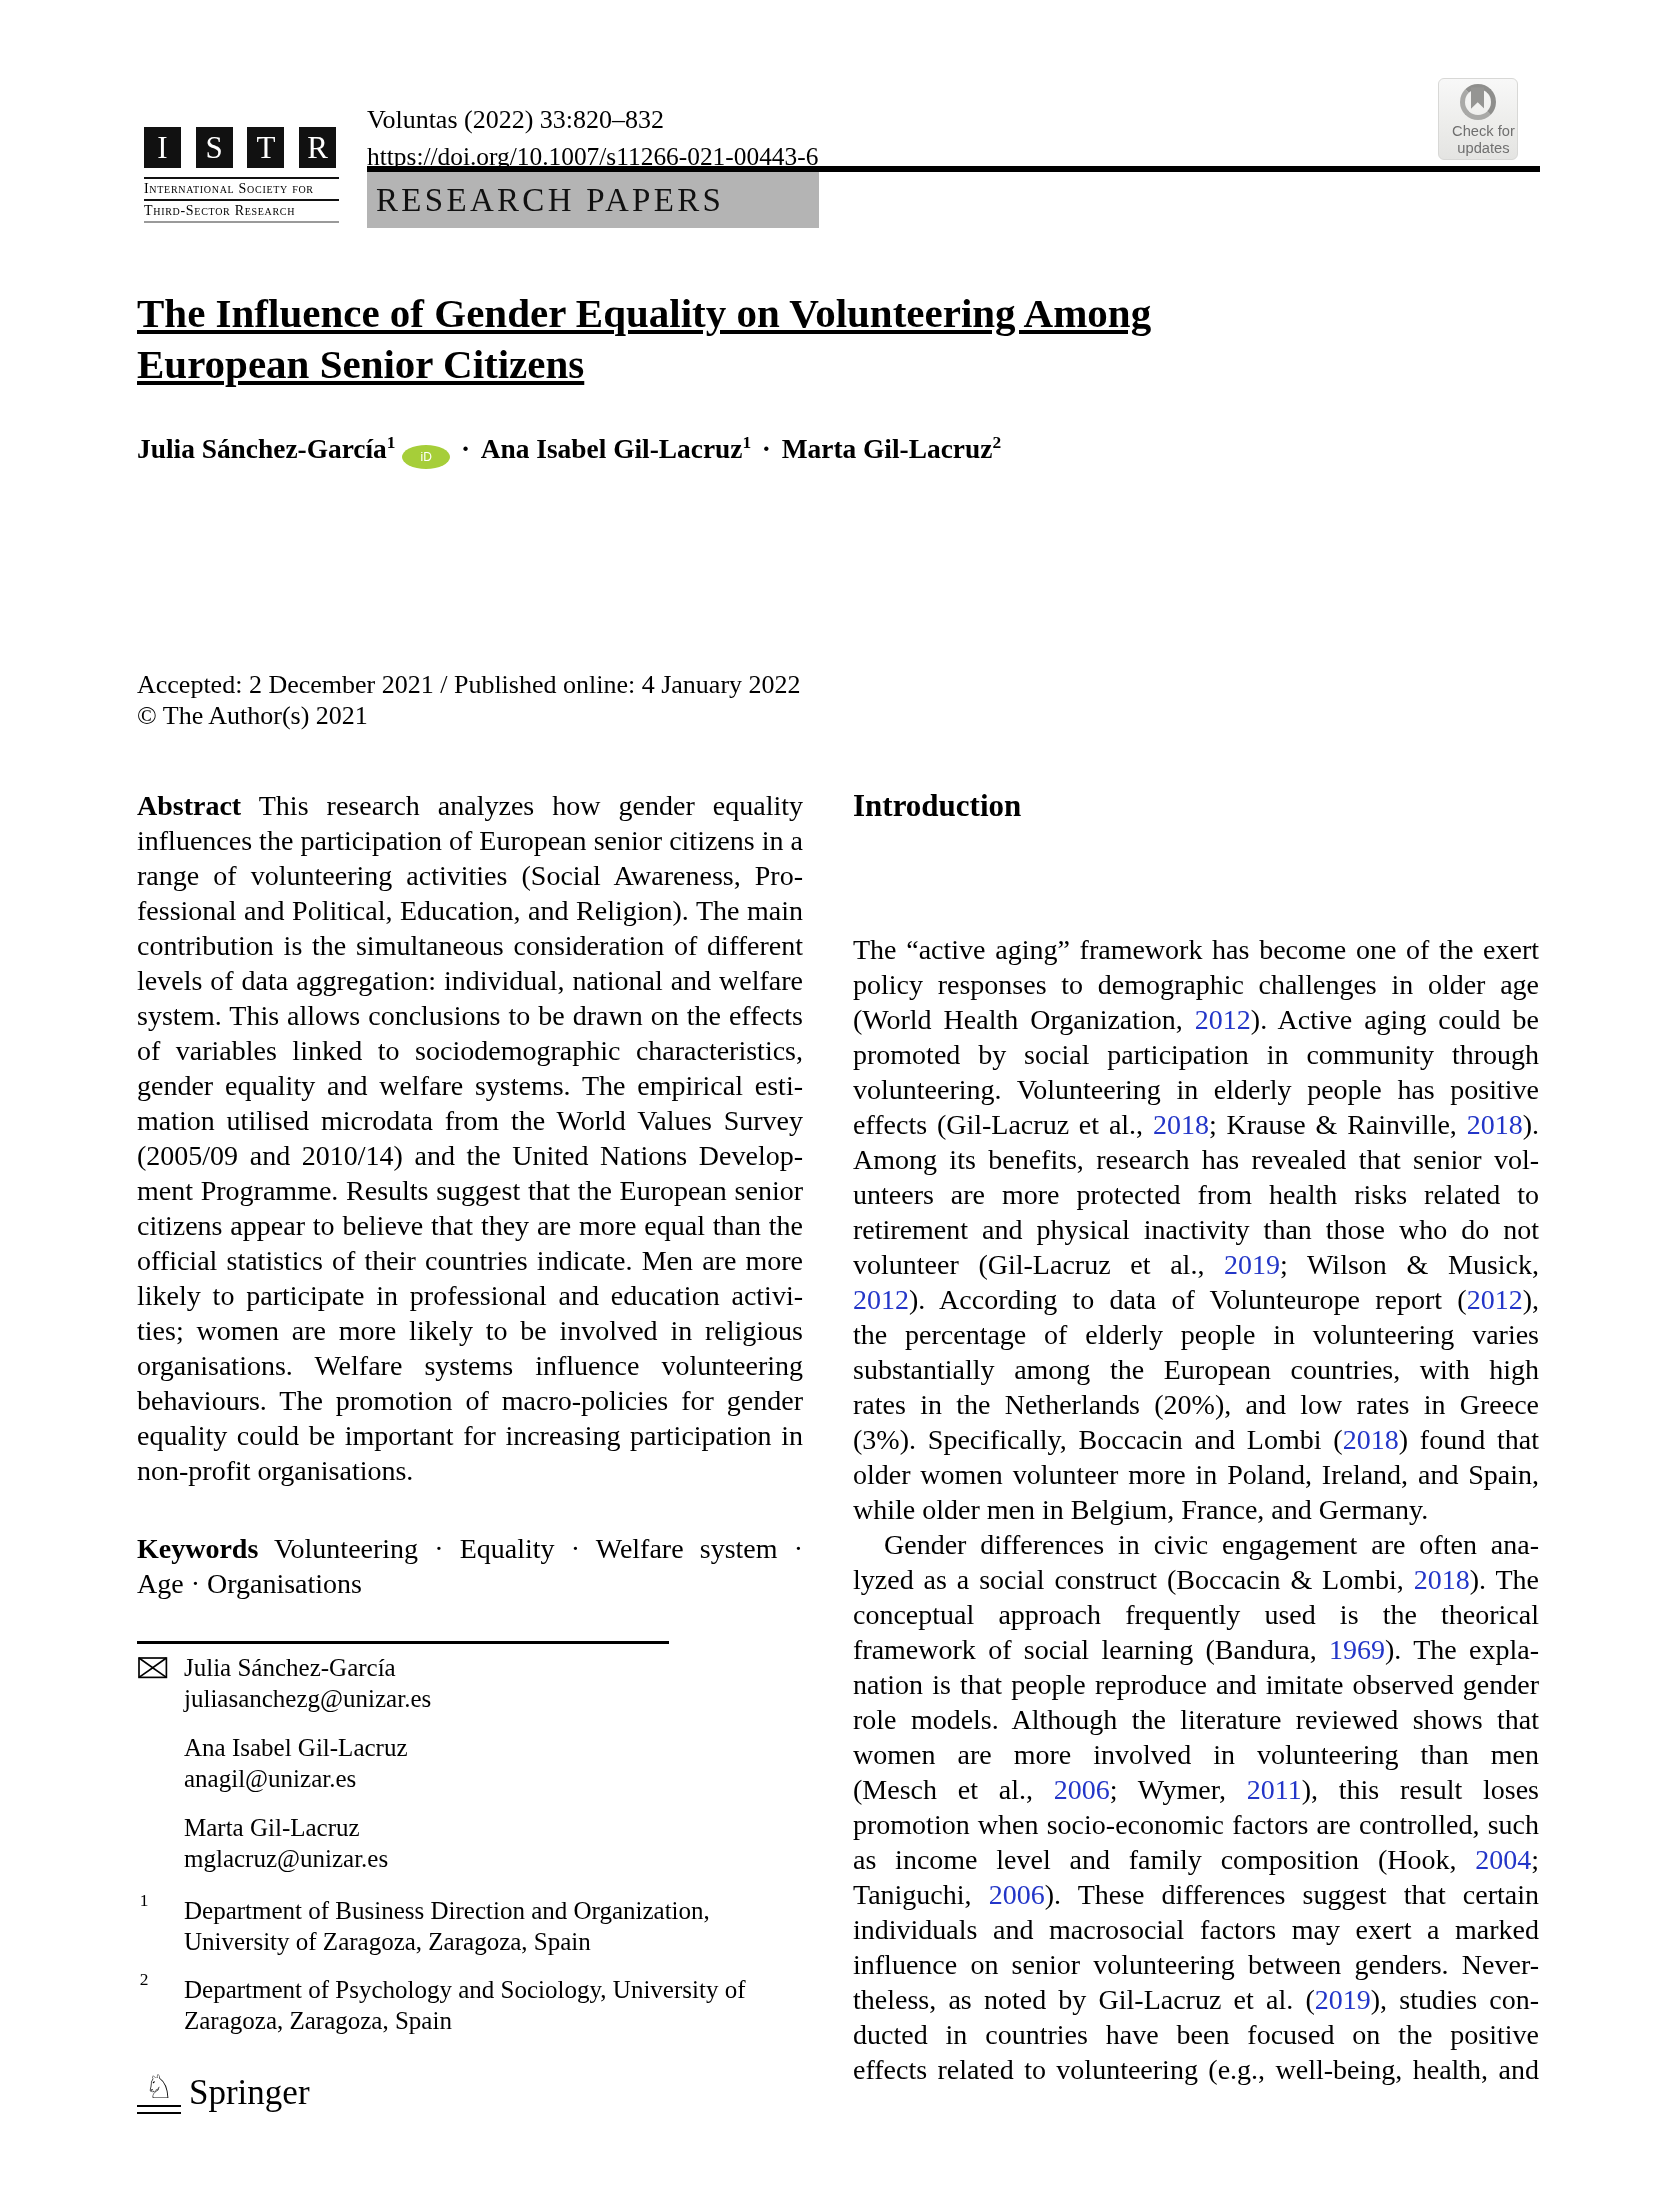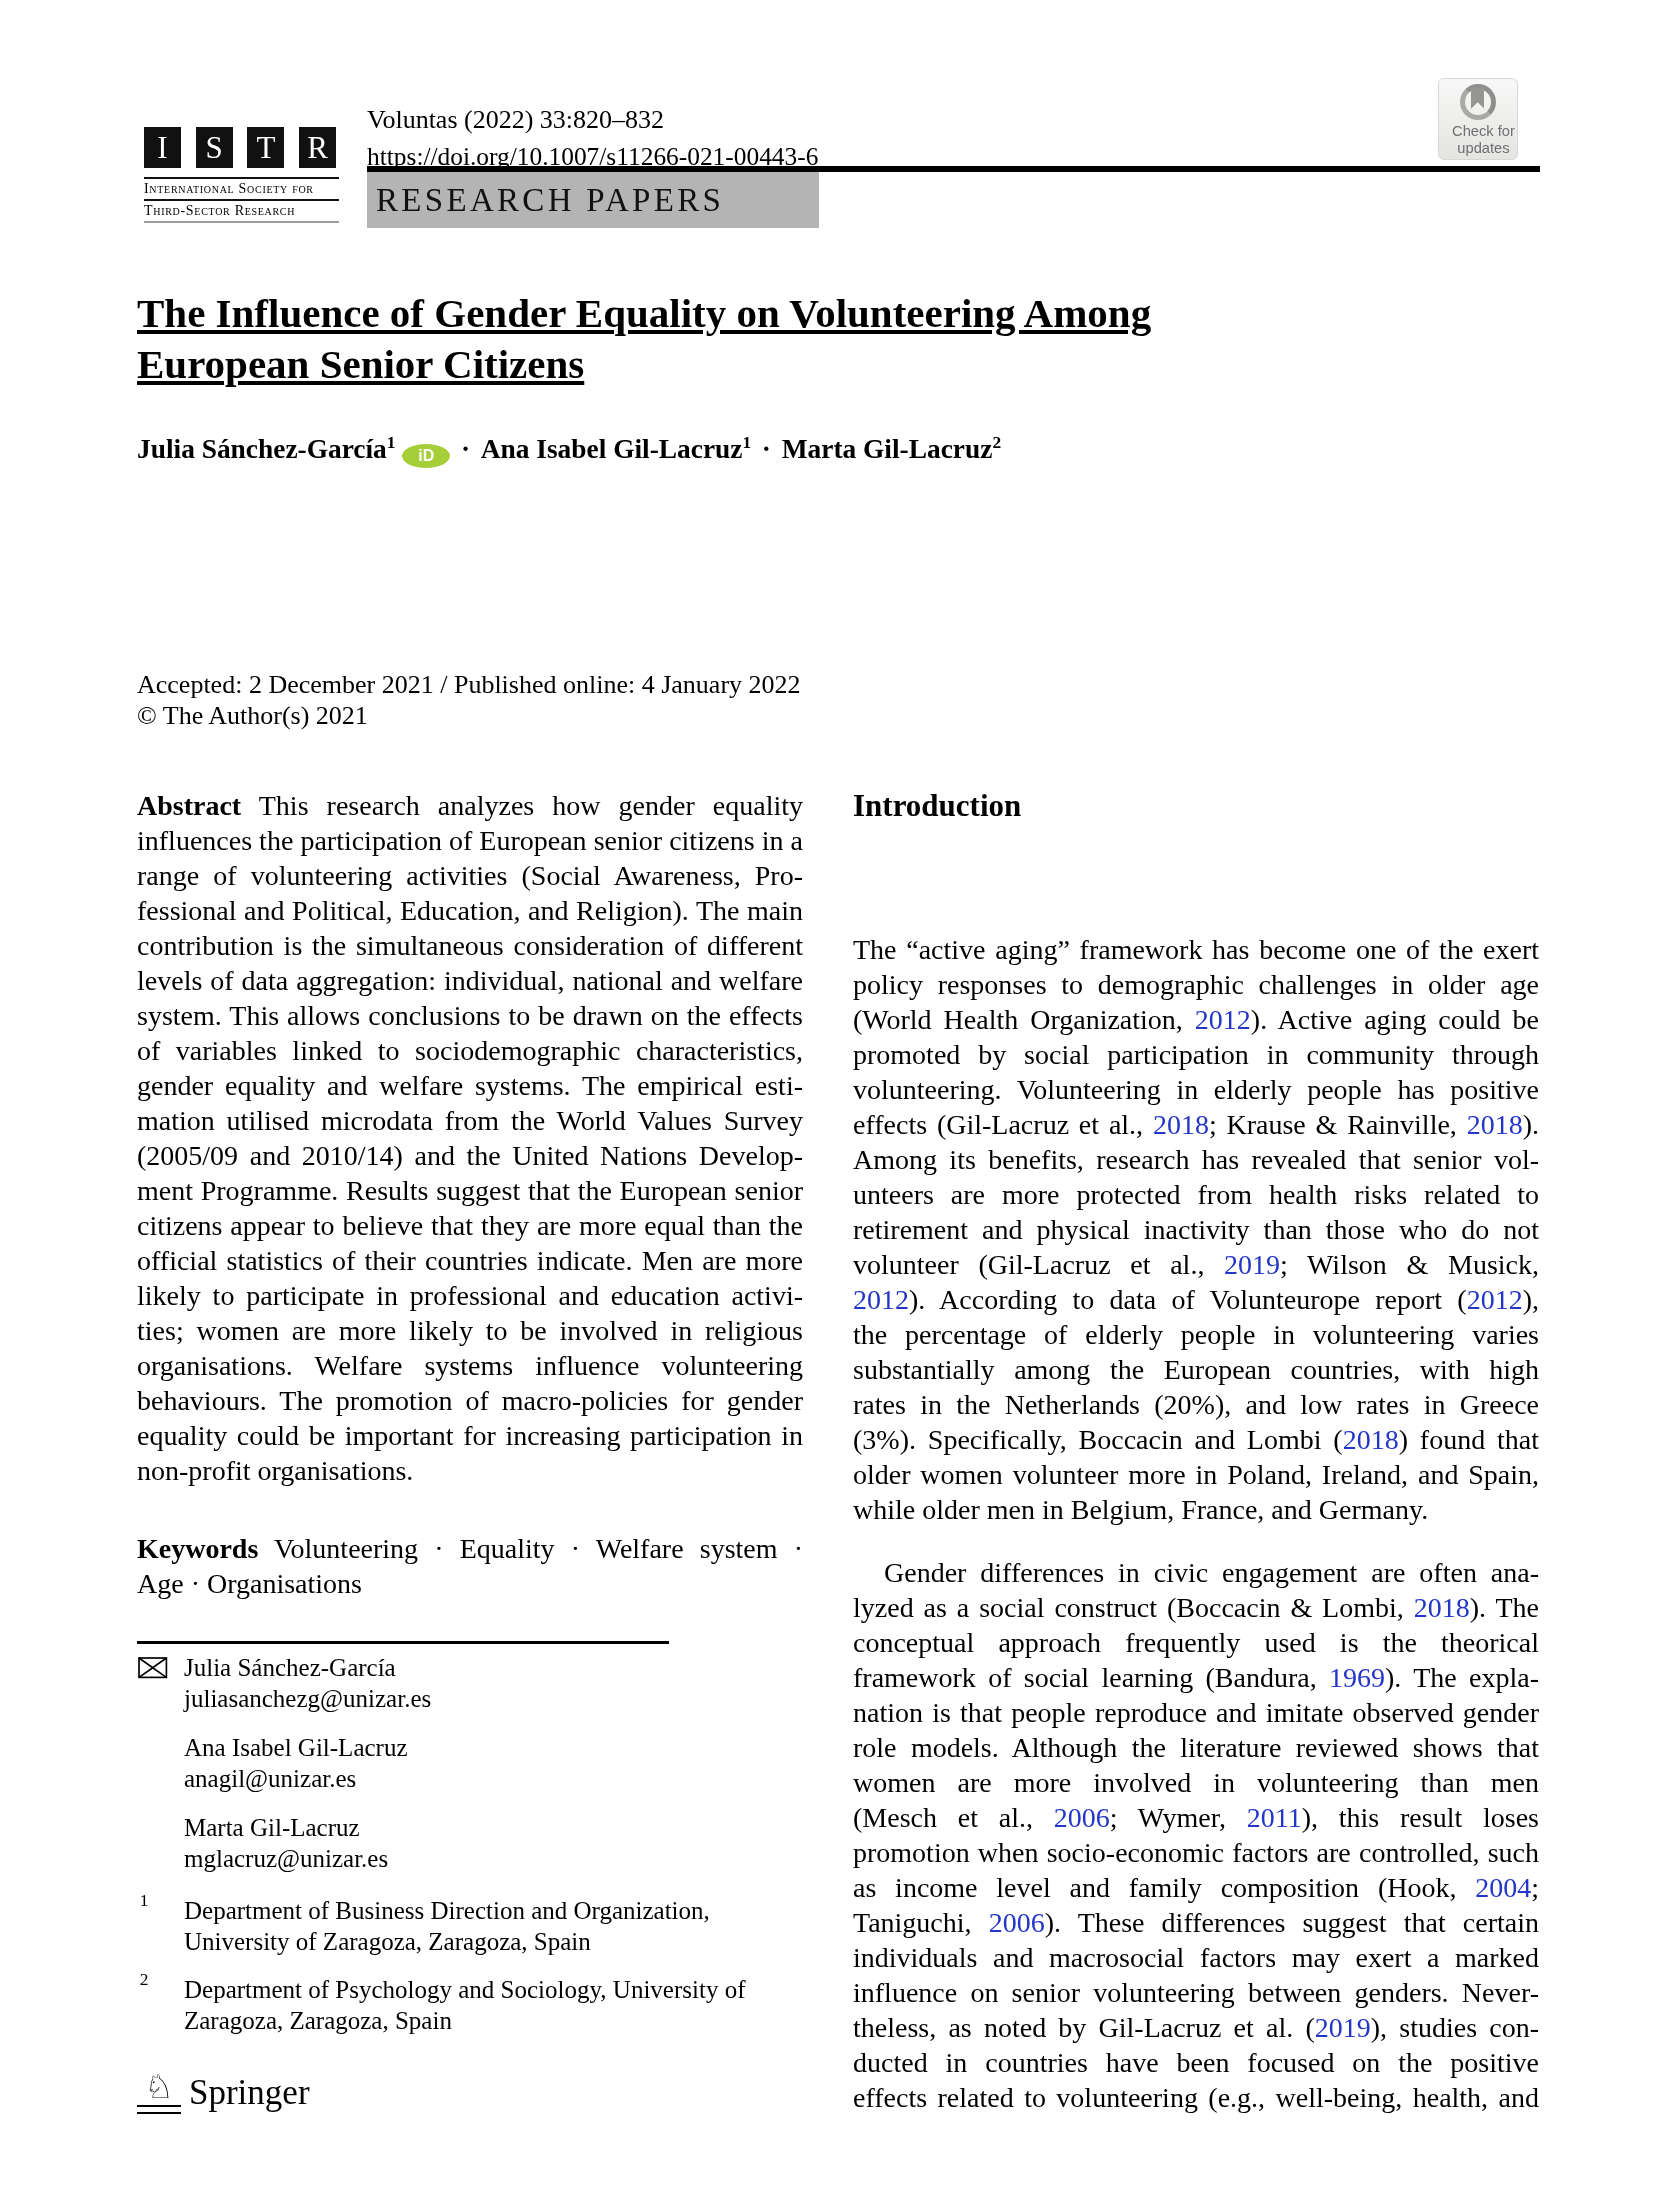--- a/index.html
+++ b/index.html
@@ -61,30 +61,30 @@
   }
   
   .title{position:absolute;left:137px;top:288px;width:1272px;}
   .title div{font-size:41px;font-weight:bold;line-height:51px;letter-spacing:0px;text-decoration:underline;}
   .authors{position:absolute;left:137px;top:434px;width:1272px;font-size:27.4px;font-weight:bold;}
   .authors sup{font-size:17.4px;vertical-align:super;line-height:0;}
   .authors .sep{margin:0 10.7px;}
   .orcid{
     display:inline-block;width:48px;height:24px;border-radius:50%;
     background:var(--orcid);color:#fff;text-align:center;line-height:24px;
-    font-family:"Liberation Sans",sans-serif;font-size:16px;font-weight:bold;
+    font-family:"Liberation Sans",sans-serif;font-size:12px;font-weight:normal;
     margin-left:6.7px;vertical-align:-2.7px;
   }
   .dates{position:absolute;left:137px;top:669px;width:1004px;font-size:26px;line-height:31px;}
   
   .tline{height:35px;line-height:35px;font-size:28px;overflow:hidden;}
   .rcol .tline{height:35px;line-height:35px;}
   .tline.j{text-align:justify;}
   .tline.j::after{content:"";display:inline-block;width:100%;height:0;}
-  .tline.indent{text-indent:31px;margin-top:28px;}
+  .tline.indent{text-indent:31px;}
   .cite{color:var(--link);}
   .abstract{position:absolute;left:137px;top:788px;width:666px;}
   .keywords{position:absolute;left:137px;top:1531px;width:666px;}
   .fn-rule{position:absolute;left:137px;top:1641px;width:532px;height:2.7px;background:#000;}
   .corr{position:absolute;left:137px;top:1652px;width:666px;}
   .corr-entry{padding-left:47px;margin-bottom:18px;}
   .corr-name,.corr-email,.affline{font-size:25px;line-height:31px;}
   .envelope{position:absolute;left:1.3px;top:5.4px;}
   .affs{position:absolute;left:137px;top:1895px;width:666px;}
   .aff{position:relative;padding-left:47px;margin-bottom:17.4px;}

